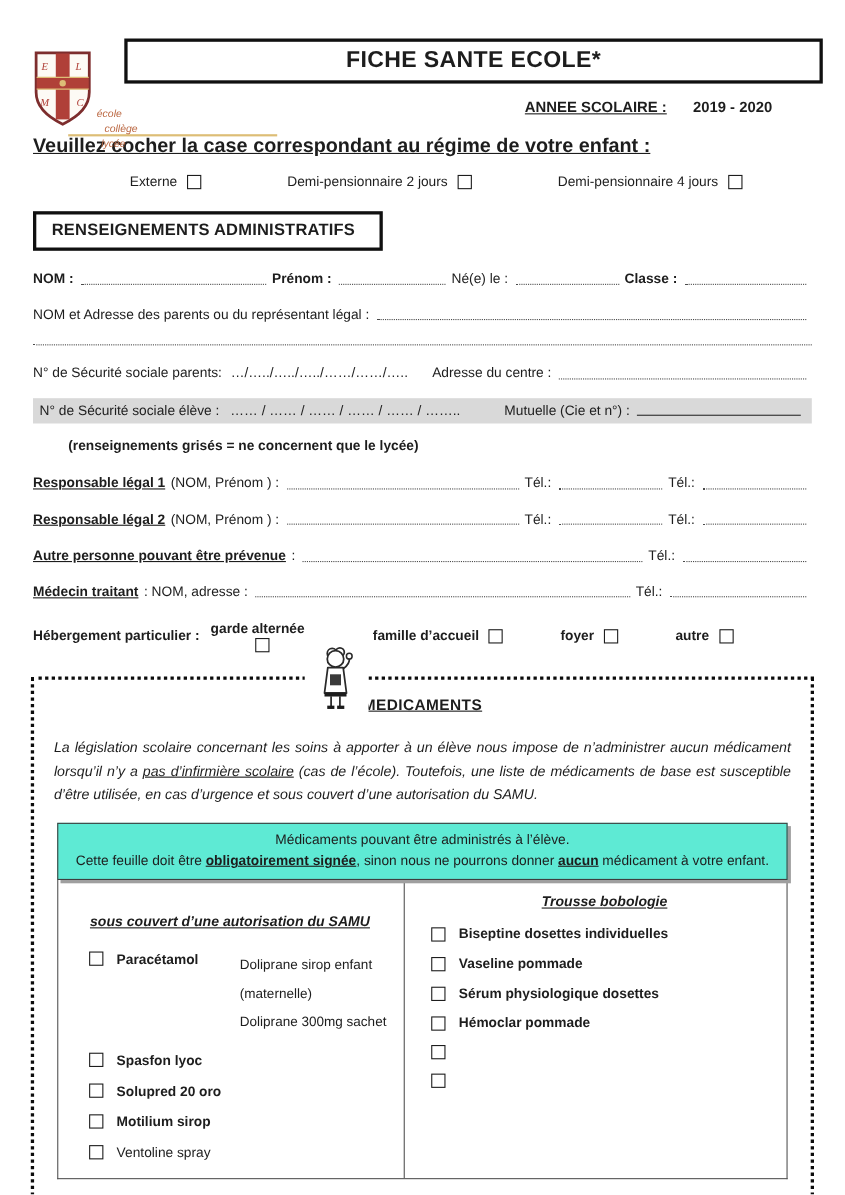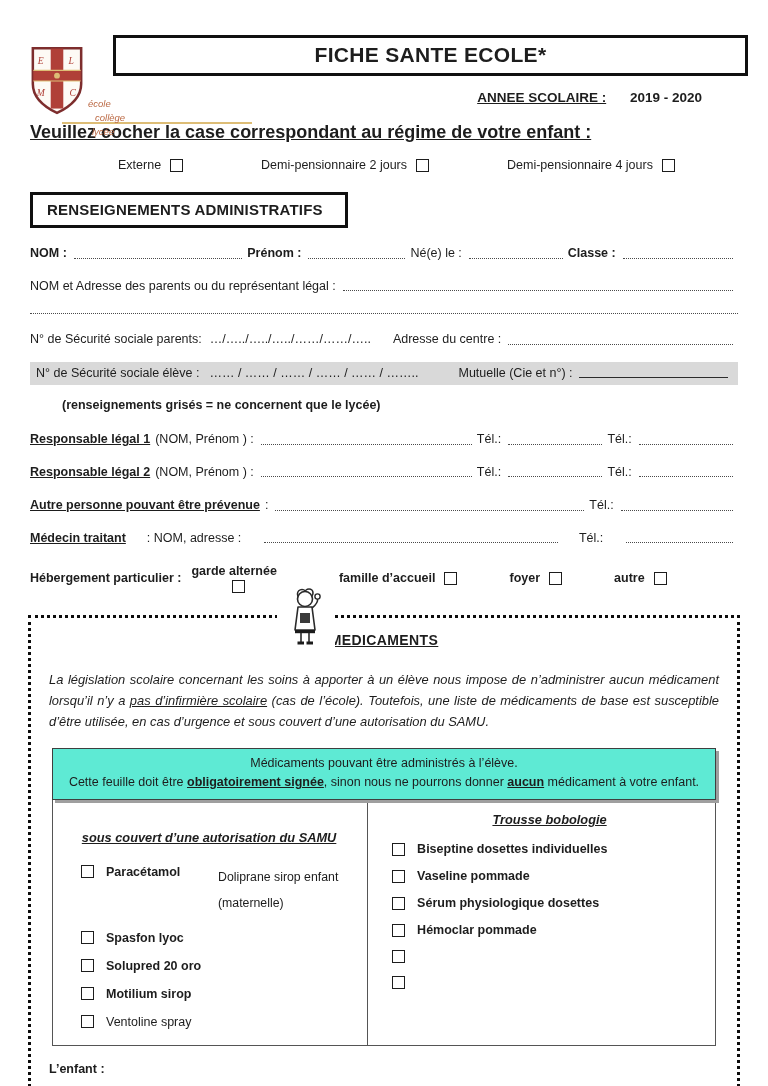--- a/index.html
+++ b/index.html
@@ -179,21 +179,21 @@
   </div>
 
   <div class="row" style="margin-top:18px;">
     <span class="bu lbl">Autre personne pouvant être prévenue</span>
     <span class="lbl" style="margin-left:3px;">:</span>
     <span class="dl" style="flex:330;"></span>
     <span class="lbl">Tél.:</span>
     <span class="dl" style="flex:120;"></span>
   </div>
 
-  <div class="row" style="margin-top:17px;gap:16px;">
+  <div class="row" style="margin-top:17px;">
     <span class="bu lbl">Médecin traitant</span>
     <span class="lbl" style="margin-left:3px;">: NOM, adresse :</span>
     <span class="dl" style="flex:330;"></span>
     <span class="lbl">Tél.:</span>
     <span class="dl" style="flex:120;"></span>
   </div>
 
   <div class="row" style="margin-top:18px; align-items:center;">
     <span class="b">Hébergement particulier :</span>
     <span class="regime-opt b" style="margin-left:10px;flex-direction:column;">
@@ -247,20 +247,21 @@
 
     <div class="med-table">
       <div class="med-col-left">
         <div class="col-head" style="margin-top:14px;">sous couvert d’une autorisation du SAMU</div>
 
         <div class="med-item" style="margin-top:20px;">
           <span class="cb cb-before"></span>
           <span class="b name">Paracétamol</span>
           <span class="med-note">
             <div>Doliprane sirop enfant (maternelle)</div>
+            <div>Doliprane 300mg sachet</div>
           </span>
         </div>
         <div class="med-item">
           <span class="cb cb-before"></span>
           <span class="b">Spasfon lyoc</span>
         </div>
         <div class="med-item">
           <span class="cb cb-before"></span>
           <span class="b">Solupred 20 oro</span>
         </div>

